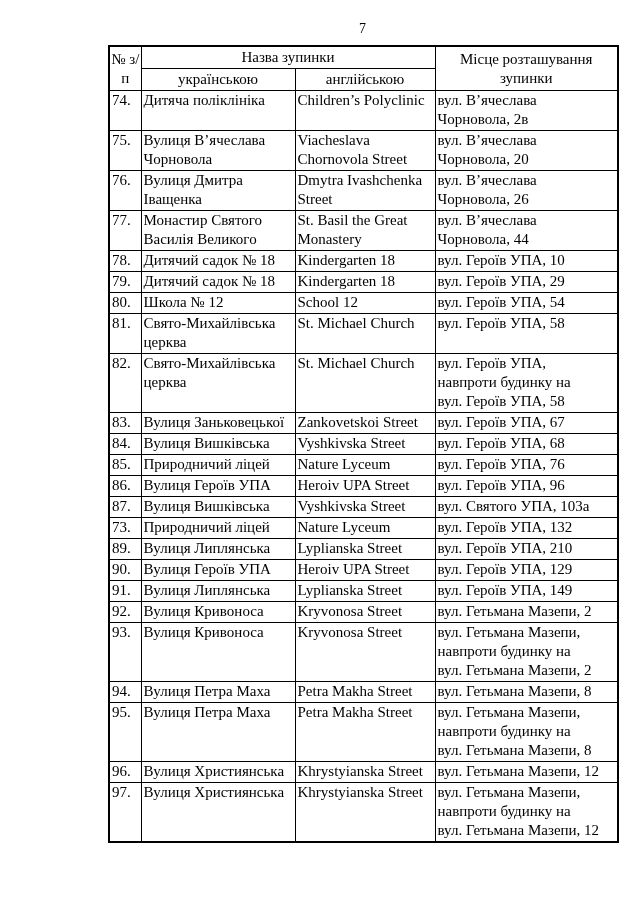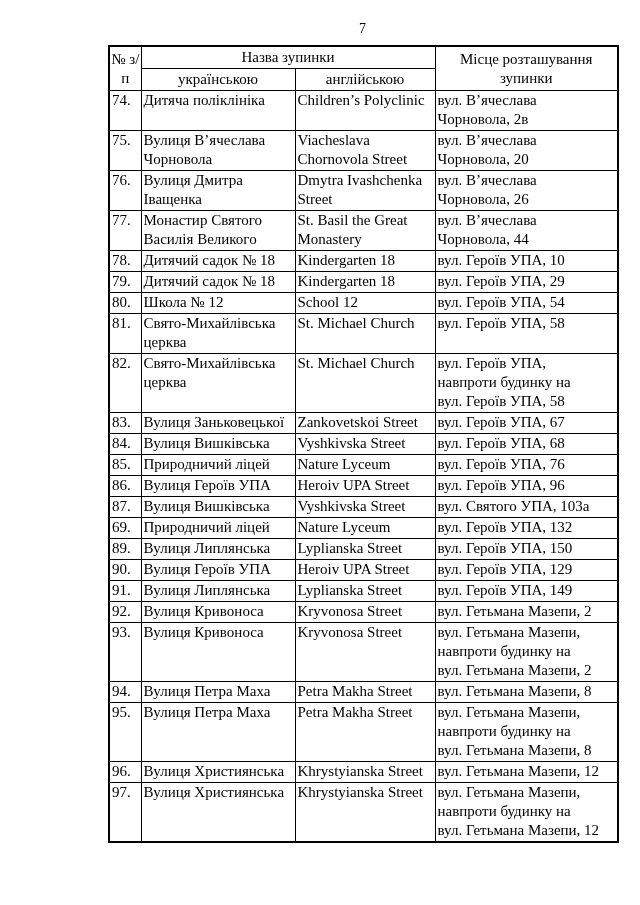--- a/index.html
+++ b/index.html
@@ -175,30 +175,30 @@
     <td class="c-en">Heroiv UPA Street</td>
     <td class="c-loc">вул. Героїв УПА, 96</td>
   </tr>
         <tr>
     <td class="c-num">87.</td>
     <td class="c-uk">Вулиця Вишківська</td>
     <td class="c-en">Vyshkivska Street</td>
     <td class="c-loc">вул. Святого УПА, 103а</td>
   </tr>
         <tr>
-    <td class="c-num">69.</td>
+    <td class="c-num">73.</td>
     <td class="c-uk">Природничий ліцей</td>
     <td class="c-en">Nature Lyceum</td>
     <td class="c-loc">вул. Героїв УПА, 132</td>
   </tr>
         <tr>
     <td class="c-num">89.</td>
     <td class="c-uk">Вулиця Липлянська</td>
     <td class="c-en">Lyplianska Street</td>
-    <td class="c-loc">вул. Героїв УПА, 150</td>
+    <td class="c-loc">вул. Героїв УПА, 210</td>
   </tr>
         <tr>
     <td class="c-num">90.</td>
     <td class="c-uk">Вулиця Героїв УПА</td>
     <td class="c-en">Heroiv UPA Street</td>
     <td class="c-loc">вул. Героїв УПА, 129</td>
   </tr>
         <tr>
     <td class="c-num">91.</td>
     <td class="c-uk">Вулиця Липлянська</td>

